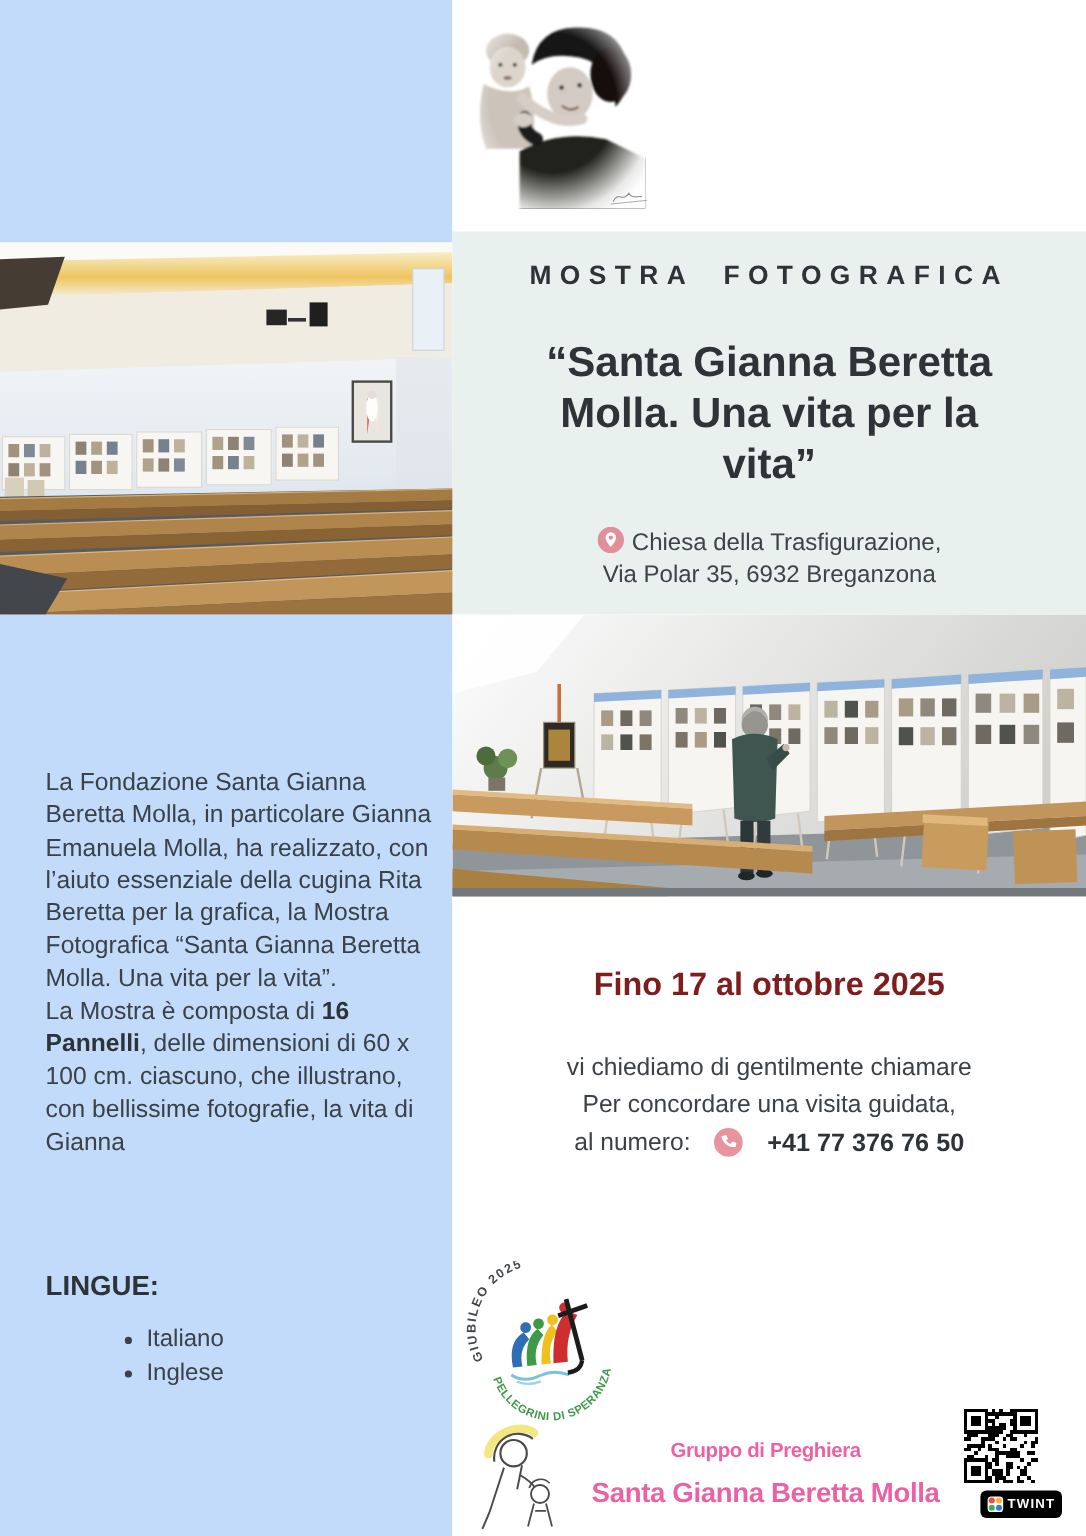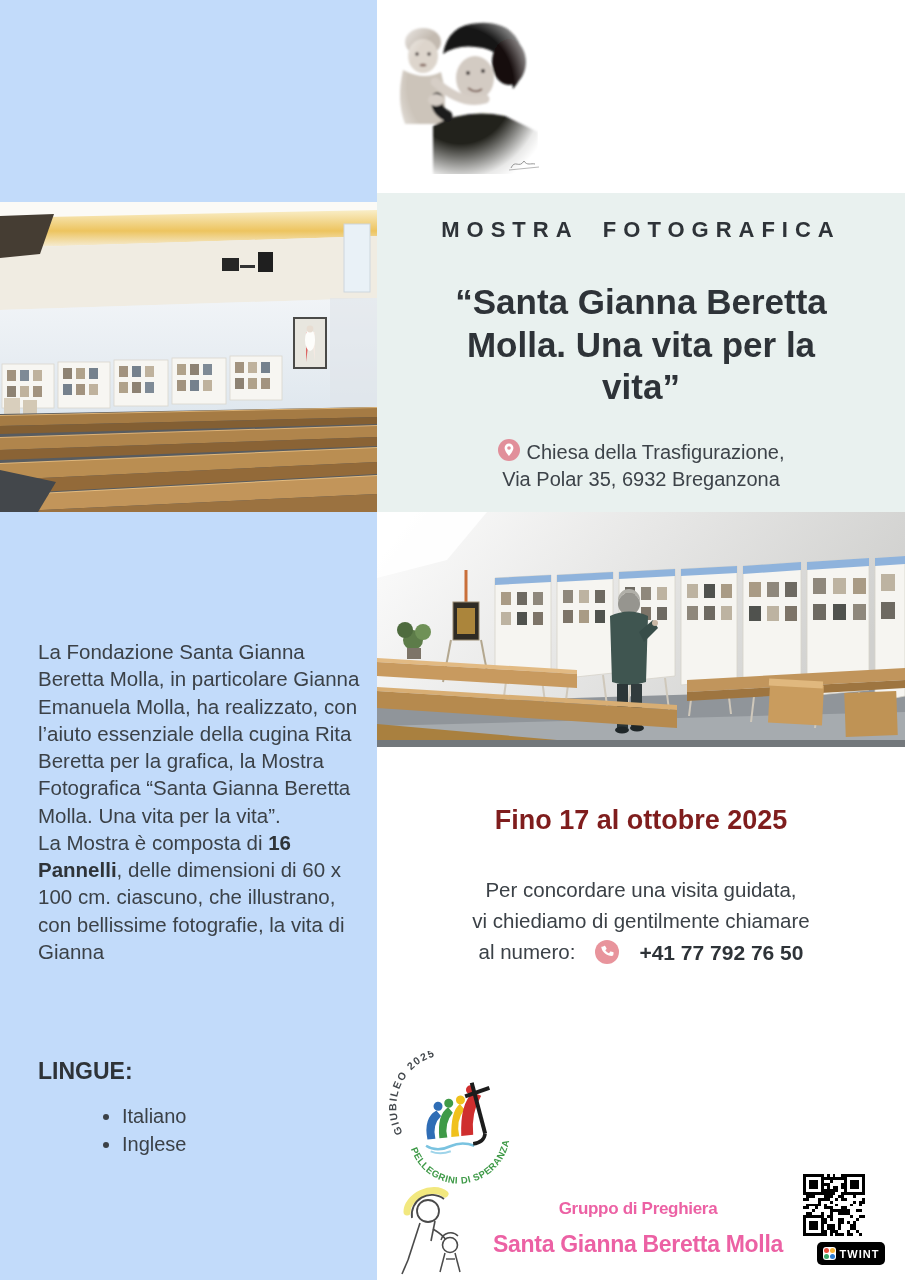--- a/index.html
+++ b/index.html
@@ -354,31 +354,31 @@
     <div class="abs lingue-h">LINGUE:</div>
     <ul class="abs lingue-list">
       <li>Italiano</li>
       <li>Inglese</li>
     </ul>
   </div>
 
   <div class="abs white-bottom" style="background:transparent;">
     <div class="abs date-line">Fino 17 al ottobre 2025</div>
     <div class="abs contact">
+      <div>vi chiediamo di gentilmente chiamare</div>
       <div>Per concordare una visita guidata,</div>
-      <div>vi chiediamo di gentilmente chiamare</div>
       <div class="phone-row">
         <span>al numero:</span>
         <span class="phone-ic">
           <svg width="24" height="24" viewBox="0 0 24 24">
             <circle cx="12" cy="12" r="12" fill="#e8949c"></circle>
             <path d="M8.1,6.2 l2,-0.6 c0.4,-0.1 0.8,0.1 1,0.5 l0.9,2.1 c0.1,0.3 0,0.7 -0.3,0.9 l-1.2,1 c0.7,1.5 1.9,2.7 3.4,3.4 l1,-1.2 c0.2,-0.3 0.6,-0.4 0.9,-0.3 l2.1,0.9 c0.4,0.2 0.6,0.6 0.5,1 l-0.6,2 c-0.1,0.4 -0.5,0.7 -0.9,0.7 c-5.3,-0.4 -9.5,-4.6 -9.9,-9.9 c0,-0.4 0.3,-0.8 0.7,-0.9 z" fill="#ffffff" transform="rotate(-8 12 12)"></path>
           </svg>
         </span>
-        <span class="phone-num">+41 77 792 76 50</span>
+        <span class="phone-num">+41 77 376 76 50</span>
       </div>
     </div>
 
     <div class="abs jubilee">
       <svg width="136" height="136" viewBox="0 0 136 136">
         <defs>
           <path id="arcTop" d="M 16,82 A 53,53 0 0 1 101,20" fill="none"></path>
           <path id="arcBot" d="M 24,98 A 50,50 0 0 0 120,66" fill="none"></path>
         </defs>
         <text font-family="Liberation Sans, sans-serif" font-size="10.5" font-weight="bold" fill="#43484d" letter-spacing="1.5">

